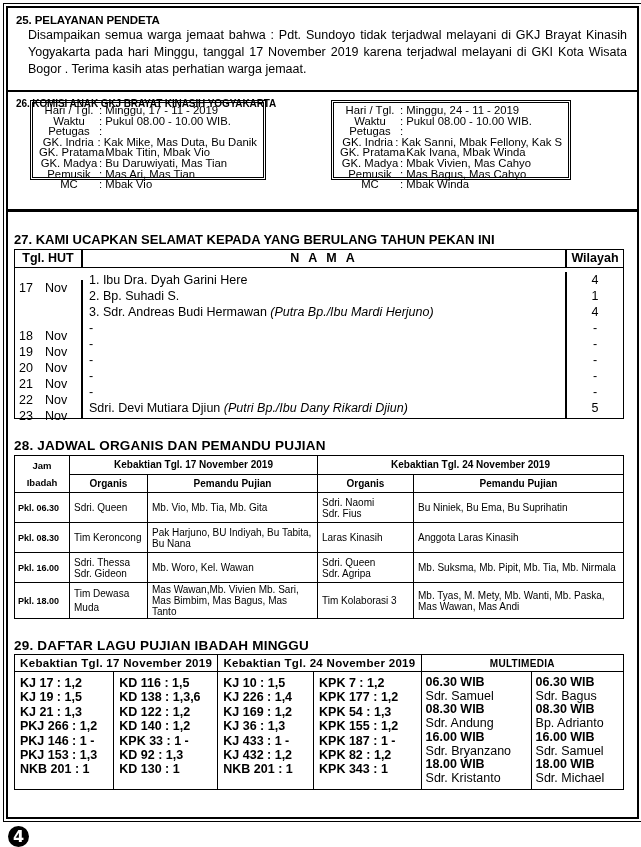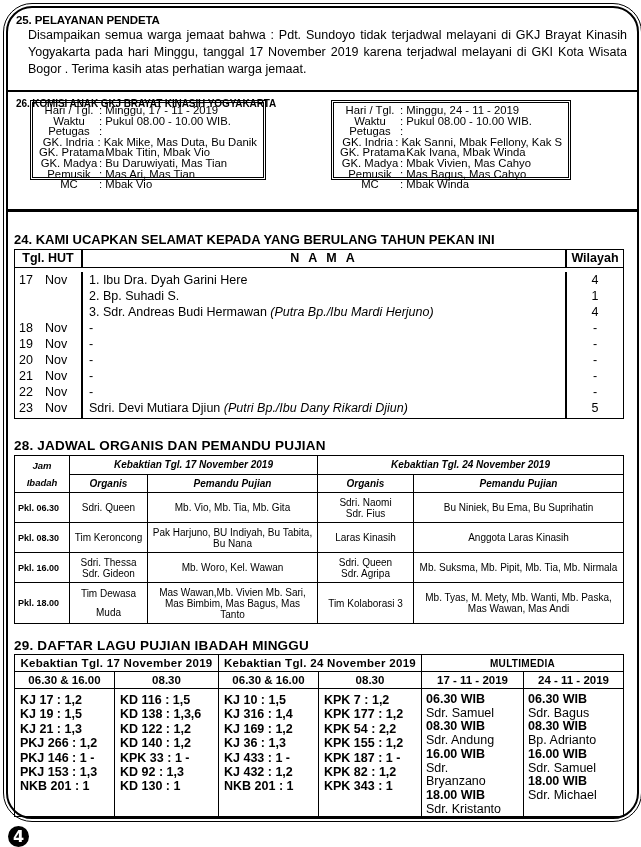--- a/index.html
+++ b/index.html
@@ -29,32 +29,32 @@
 
   
   .s27-title { position: absolute; top: 45px; left: 14px; font-size: 13px; font-weight: bold; }
   .hut-table { position: absolute; top: 63px; left: 14px; width: 610px; border: 1px solid #000; border-collapse: collapse; }
   .hut-head { display: flex; border-bottom: 1px solid #000; font-weight: bold; font-size: 12.5px; height: 18px; line-height: 17px; }
   .hut-head div { text-align: center; }
   .col-tgl { width: 68px; border-right: 2px solid #000; }
   .col-nama { flex: 1; border-right: 2px solid #000; letter-spacing: 3px; }
   .col-wil { width: 56px; }
   .hut-body { display: flex; font-size: 12.5px; line-height: 16px; padding-top: 4px; height: 150px; }
-  .hut-body .col-tgl { padding-left: 4px; }
+  .hut-body .col-tgl { padding-left: 4px; margin-top: 8px; }
   .hut-body .col-nama { padding-left: 6px; letter-spacing: 0; }
   .hut-body .col-wil { text-align: center; }
   .tgl-line { display: flex; }
   .tgl-line .d { width: 26px; }
   .it { font-style: italic; }
 
   
   .s28-title { position: absolute; top: 438px; left: 14px; font-size: 13.5px; font-weight: bold; letter-spacing: 0.2px; }
   table.org { position: absolute; top: 455px; left: 14px; width: 610px; border-collapse: collapse; font-size: 10px; }
-  table.org td { border: 1px solid #000; padding: 1px 4px; vertical-align: middle; text-align: center; }
-  table.org .hd { font-weight: bold; text-align: center; font-size: 10px; font-style: italic; }
+  table.org td { border: 1px solid #000; padding: 1px 4px; vertical-align: middle; }
+  table.org .hd { font-weight: bold; text-align: center; font-size: 10px; }
   table.org .jam { font-weight: bold; width: 55px; font-size: 9px; text-align: left; padding-left: 3px; }
   table.org tr.r { height: 30px; }
 
   
   .s29-title { position: absolute; top: 638px; left: 14px; font-size: 13.5px; font-weight: bold; letter-spacing: 0.2px; }
   table.lagu { position: absolute; top: 654px; left: 14px; width: 610px; border-collapse: collapse; }
   table.lagu td { border: 1px solid #000; }
   table.lagu .hd1 { font-weight: bold; font-size: 11.5px; text-align: center; height: 17px; letter-spacing: 0.3px; }
   table.lagu .hd2 { font-weight: bold; font-size: 11.5px; text-align: center; height: 17px; }
   table.lagu .mm { font-size: 10px; }
@@ -144,21 +144,21 @@
         <div class="kom-row">
           <span class="k">MC</span>
           <span class="v">: Mbak Winda</span>
         </div>
       </div>
   </div>
 
 </div>
 
 <div>
-  <div class="s27-title" style="top:232px">24. KAMI UCAPKAN SELAMAT KEPADA YANG BERULANG TAHUN PEKAN INI</div>
+  <div class="s27-title" style="top:232px">27. KAMI UCAPKAN SELAMAT KEPADA YANG BERULANG TAHUN PEKAN INI</div>
   <div class="hut-table" style="top:249px">
     <div class="hut-head">
       <div class="col-tgl">Tgl. HUT</div>
       <div class="col-nama">N A M A</div>
       <div class="col-wil">Wilayah</div>
     </div>
     <div class="hut-body" id="hut-body">
       <div class="col-tgl" id="hut-tgl">
           <div class="tgl-line">
             <span class="d">17</span>
@@ -254,46 +254,38 @@
           <td class="jam">Pkl. 16.00</td>
           <td style="white-space: pre-line; line-height: 11px;">Sdri. Thessa
 Sdr. Gideon</td>
           <td style="line-height: 11px;">Mb. Woro, Kel. Wawan</td>
           <td style="white-space: pre-line; line-height: 11px;">Sdri. Queen
 Sdr. Agripa</td>
           <td style="line-height: 11px;">Mb. Suksma, Mb. Pipit, Mb. Tia, Mb. Nirmala</td>
         </tr>
         <tr class="r">
           <td class="jam">Pkl. 18.00</td>
-          <td style="white-space: pre-line; line-height: 19px;">Tim Dewasa
+          <td style="white-space: pre-line; line-height: 14px;">Tim Dewasa
 Muda</td>
           <td style="line-height: 11px;">Mas Wawan,Mb. Vivien Mb. Sari, Mas Bimbim, Mas Bagus, Mas Tanto</td>
           <td style="line-height: 11px;">Tim Kolaborasi 3</td>
           <td style="line-height: 11px;">Mb. Tyas, M. Mety, Mb. Wanti, Mb. Paska, Mas Wawan, Mas Andi</td>
         </tr>
       </tbody>
   </table>
 </div>
 
 <div>
   <div class="s29-title">29. DAFTAR LAGU PUJIAN IBADAH MINGGU</div>
   <table class="lagu">
     <tbody>
       <tr>
         <td colspan="2" class="hd1">Kebaktian Tgl. 17 November 2019</td>
         <td colspan="2" class="hd1">Kebaktian Tgl. 24 November 2019</td>
         <td colspan="2" class="hd1 mm">MULTIMEDIA</td>
-      </tr>
-      <tr>
-        <td class="hd2" style="width:100px">06.30 &amp; 16.00</td>
-        <td class="hd2" style="width:104px">08.30</td>
-        <td class="hd2" style="width:100px">06.30 &amp; 16.00</td>
-        <td class="hd2" style="width:103px">08.30</td>
-        <td class="hd2" style="width:102px">17 - 11 - 2019</td>
-        <td class="hd2">24 - 11 - 2019</td>
       </tr>
       <tr id="lagu-row">
           <td class="cell">
             <div>KJ 17 : 1,2</div>
             <div>KJ 19 : 1,5</div>
             <div>KJ 21 : 1,3</div>
             <div>PKJ 266 : 1,2</div>
             <div>PKJ 146 : 1 -</div>
             <div>PKJ 153 : 1,3</div>
             <div>NKB 201 : 1</div>
@@ -302,31 +294,31 @@
             <div>KD 116 : 1,5</div>
             <div>KD 138 : 1,3,6</div>
             <div>KD 122 : 1,2</div>
             <div>KD 140 : 1,2</div>
             <div>KPK 33 : 1 -</div>
             <div>KD 92 : 1,3</div>
             <div>KD 130 : 1</div>
           </td>
           <td class="cell">
             <div>KJ 10 : 1,5</div>
-            <div>KJ 316 : 1,4</div>
+            <div>KJ 226 : 1,4</div>
             <div>KJ 169 : 1,2</div>
             <div>KJ 36 : 1,3</div>
             <div>KJ 433 : 1 -</div>
             <div>KJ 432 : 1,2</div>
             <div>NKB 201 : 1</div>
           </td>
           <td class="cell">
             <div>KPK 7 : 1,2</div>
             <div>KPK 177 : 1,2</div>
-            <div>KPK 54 : 2,2</div>
+            <div>KPK 54 : 1,3</div>
             <div>KPK 155 : 1,2</div>
             <div>KPK 187 : 1 -</div>
             <div>KPK 82 : 1,2</div>
             <div>KPK 343 : 1</div>
           </td>
           <td class="mcell">
             <div class="t">06.30 WIB</div>
             <div>Sdr. Samuel</div>
             <div class="t">08.30 WIB</div>
             <div>Sdr. Andung</div>
@@ -349,17 +341,17 @@
     </tbody>
   </table>
 </div>
 
 <div class="footer">
   <div class="pg-circle">4</div>
 </div>
 
 <style>
   
-  .frame { height: 813px; border-radius: 26px; }
+  .frame { height: 813px; }
   .sec25 { height: 84px; }
   .sec26 { top: 84px; height: 120px; }
   .kom-box { top: 8px; text-align: center; }
 </style>
 
 </body></html>

